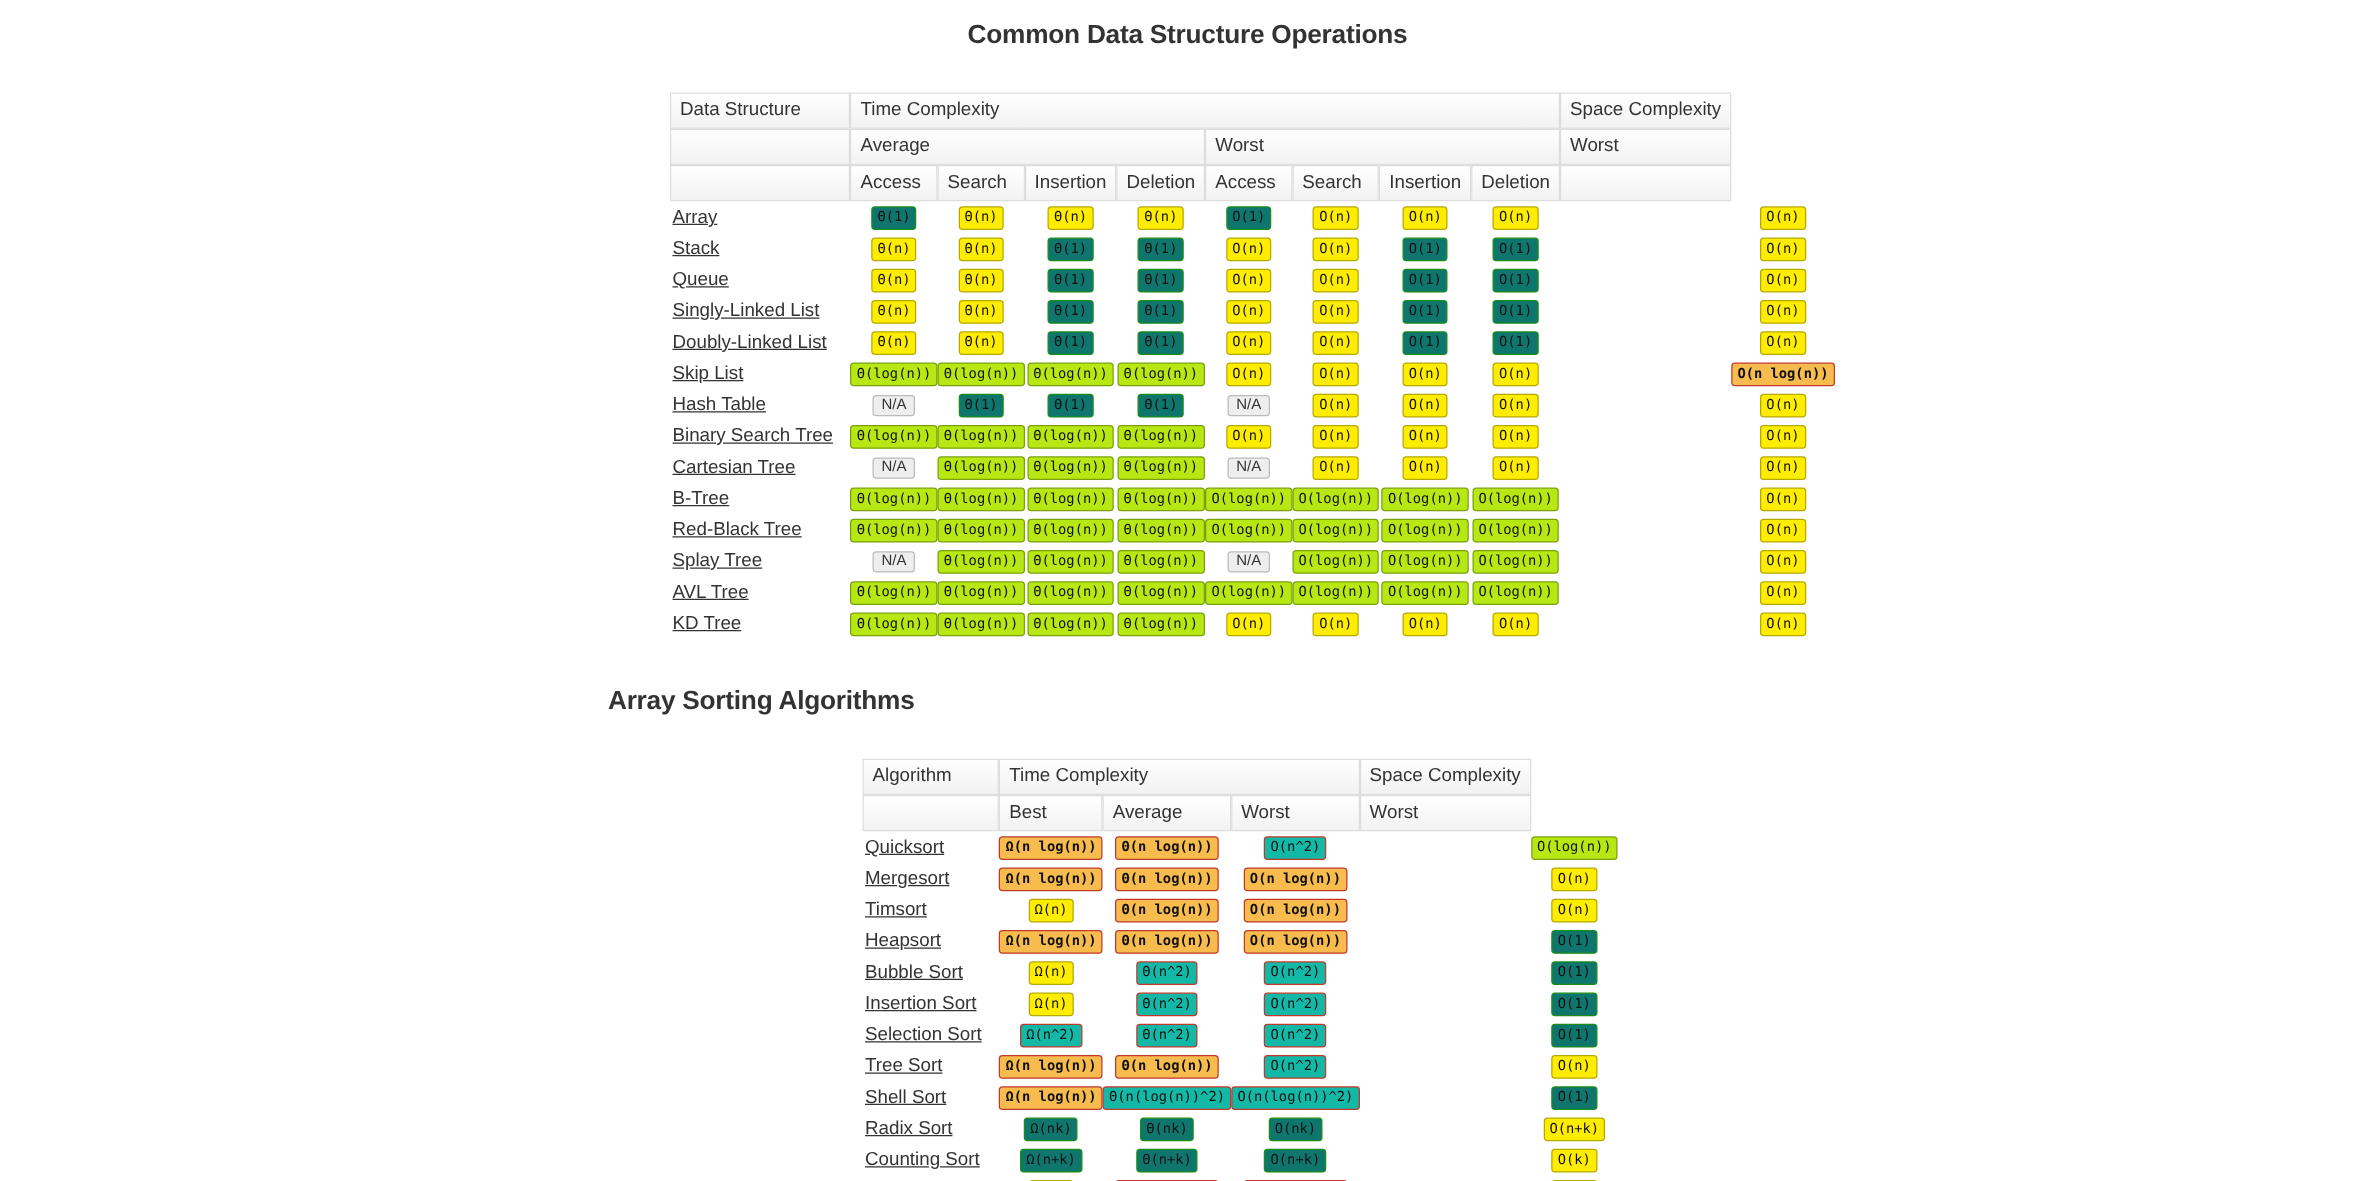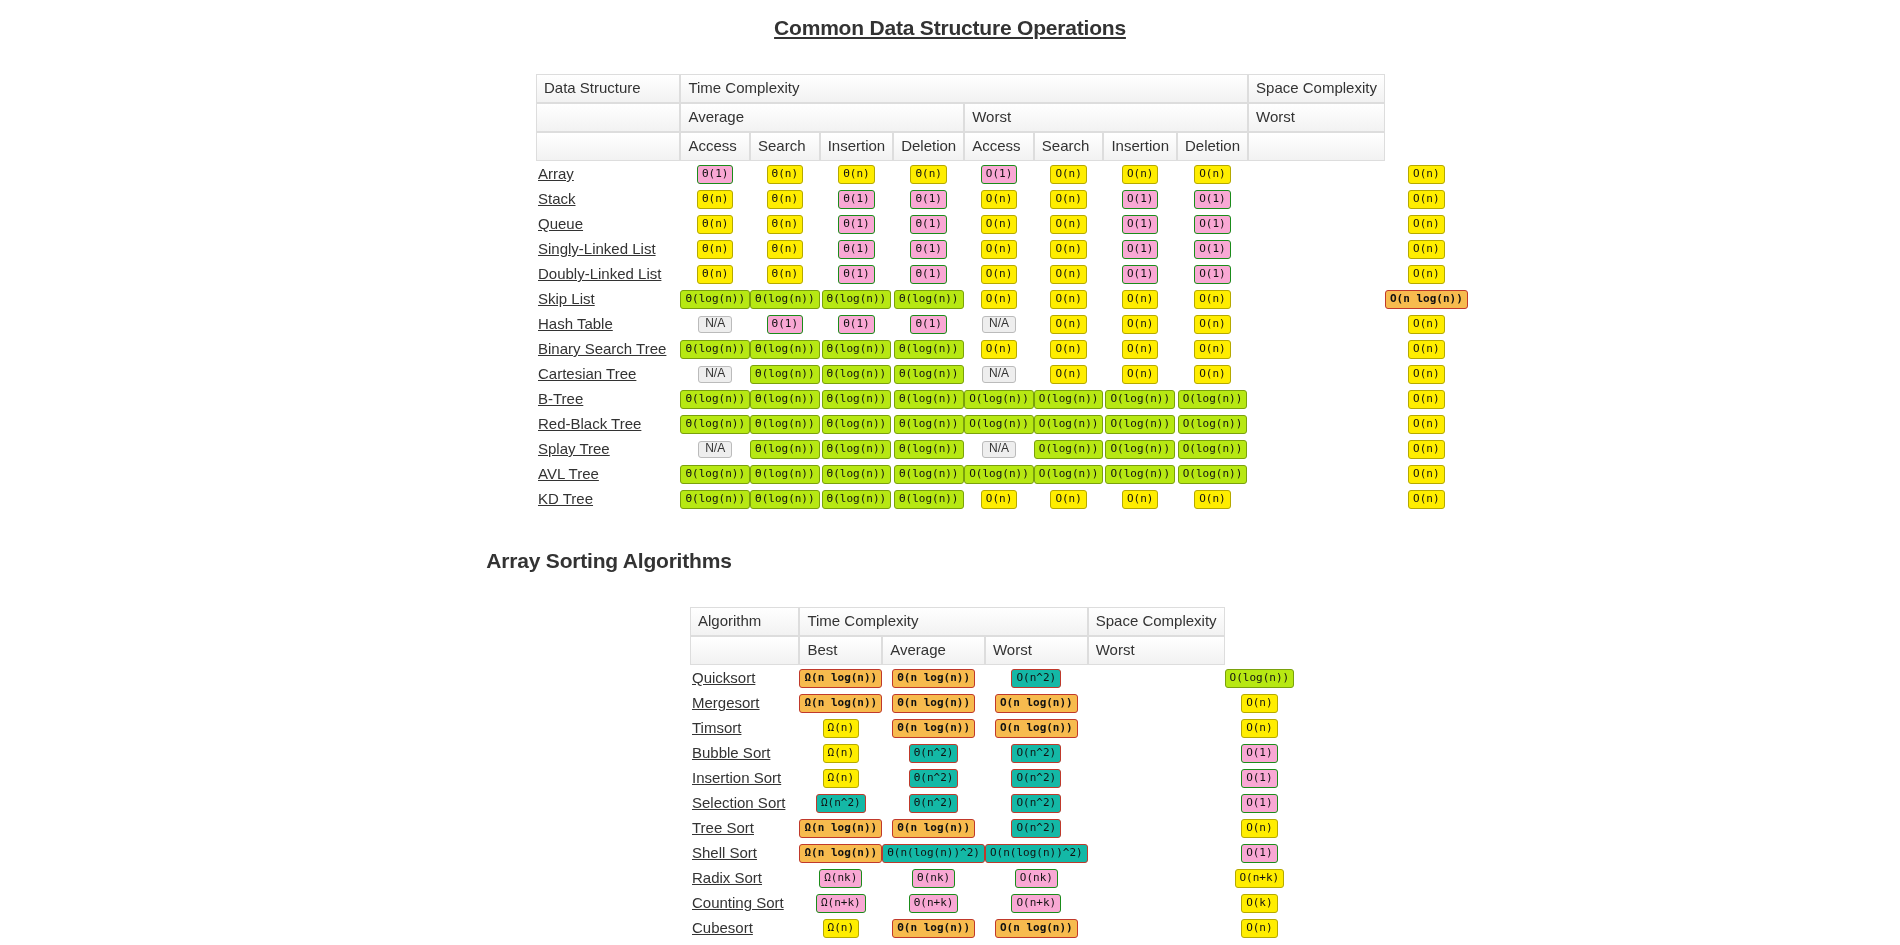--- a/index.html
+++ b/index.html
@@ -17,21 +17,21 @@
 
   .section-title {
     text-align: center;
     font-size: 21px;
     font-weight: bold;
     color: #333333;
     margin: 0;
     padding: 8px 0 14px 0;
     letter-spacing: -0.2px;
   }
-  .title-wrap-1 { width: 1900px; text-decoration: underline; }
+  .title-wrap-1 { width: 1900px; }
   .title-wrap-2 { width: 1900px; padding-top: 30px; }
   .title-2-inner { width: 1218px; text-align: center; }
 
   .table-wrap { display: flex; }
   .table-wrap-1 { padding-left: 536px; }
   .table-wrap-2 { padding-left: 690px; }
 
   table.bigo {
     border-collapse: separate;
     border-spacing: 0;
@@ -73,21 +73,21 @@
     display: inline-block;
     font-family: "DejaVu Sans Mono", "Liberation Mono", monospace;
     font-size: 11px;
     line-height: 12px;
     padding: 2px 4px 3px 4px;
     border-radius: 3px;
     border: 1px solid;
     min-width: 26px;
     box-sizing: border-box;
   }
-  .c-green   { background: #f9a8d4; border-color: #1a8c1a; color: #111111; }
+  .c-green   { background: #0f766e; border-color: #1a8c1a; color: #111111; }
   .c-lgreen  { background: #b7e813; border-color: #7aa10c; color: #111111; }
   .c-yellow  { background: #ffed00; border-color: #b5a900; color: #111111; }
   .c-orange  { background: #f7bb4e; border-color: #c0392b; color: #111111; font-weight: bold; }
   .c-red     { background: #14b8a6; border-color: #c0392b; color: #111111; }
   .c-na      { background: #eeeeee; border-color: #bbbbbb; color: #333333;
                font-family: "Liberation Sans", sans-serif; font-size: 12px; padding: 0 6px 3px 6px; }
 
   .sp1 { width: 58px; }
 </style>
 </head>
@@ -354,20 +354,28 @@
           </tr>
           <tr>
             <td class="rowname"><a>Timsort</a></td>
             <td><span class="cell c-yellow">Ω(n)</span></td>
             <td><span class="cell c-orange">Θ(n log(n))</span></td>
             <td><span class="cell c-orange">O(n log(n))</span></td>
             <td class="sp1"></td>
             <td><span class="cell c-yellow">O(n)</span></td>
           </tr>
           <tr>
+            <td class="rowname"><a>Heapsort</a></td>
+            <td><span class="cell c-orange">Ω(n log(n))</span></td>
+            <td><span class="cell c-orange">Θ(n log(n))</span></td>
+            <td><span class="cell c-orange">O(n log(n))</span></td>
+            <td class="sp1"></td>
+            <td><span class="cell c-green">O(1)</span></td>
+          </tr>
+          <tr>
             <td class="rowname"><a>Bubble Sort</a></td>
             <td><span class="cell c-yellow">Ω(n)</span></td>
             <td><span class="cell c-red">Θ(n^2)</span></td>
             <td><span class="cell c-red">O(n^2)</span></td>
             <td class="sp1"></td>
             <td><span class="cell c-green">O(1)</span></td>
           </tr>
           <tr>
             <td class="rowname"><a>Insertion Sort</a></td>
             <td><span class="cell c-yellow">Ω(n)</span></td>

